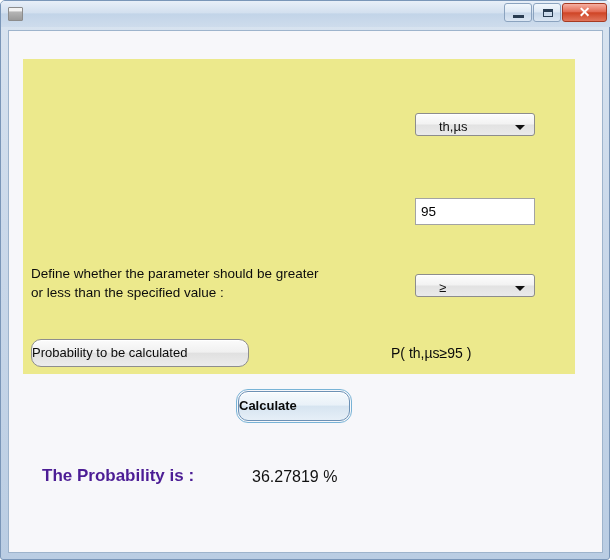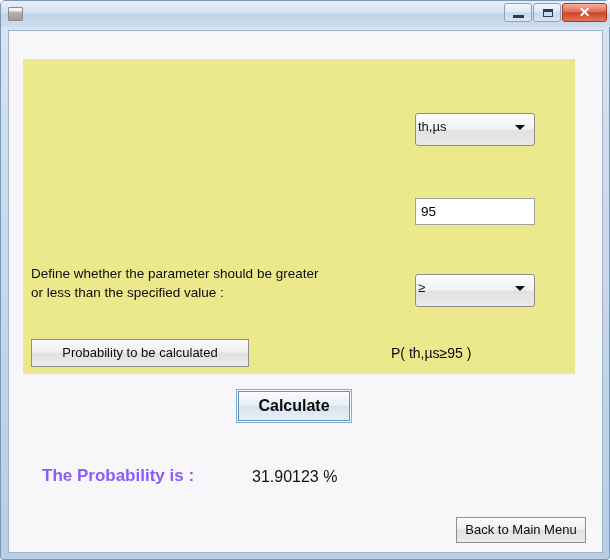--- a/index.html
+++ b/index.html
@@ -142,27 +142,27 @@
     position: absolute;
     font-size: 13.5px;
     color: #0c0c0c;
     line-height: 19px;
   }
 
   
   .combo {
     position: absolute;
     box-sizing: border-box;
-    height: 33px;
+    height: 23px;
     background: linear-gradient(to bottom, #fdfdfd 0%, #f2f2f2 48%, #e2e2e2 52%, #eaeaea 100%);
     border: 1px solid #8d8d8d;
     border-radius: 3px;
     font-size: 13px;
     color: #111111;
-    padding-left: 2px;
+    padding-left: 23px;
     line-height: 25px;
     box-shadow: inset 0 1px 0 #ffffff;
   }
   .combo .arrow {
     position: absolute;
     right: 9px;
     top: 11px;
     width: 0; height: 0;
     border-left: 5px solid transparent;
     border-right: 5px solid transparent;
@@ -182,48 +182,47 @@
     line-height: 25px;
     font-family: "Liberation Sans", sans-serif;
   }
 
   
   .btn {
     position: absolute;
     box-sizing: border-box;
     background: linear-gradient(to bottom, #fbfbfb 0%, #f0f0f0 47%, #e0e0e0 50%, #ececec 100%);
     border: 1px solid #8e8e8e;
-    border-radius: 0;
+    border-radius: 10px;
     font-size: 13px;
     color: #0a0a0a;
-    text-align: center;
     font-family: "Liberation Sans", sans-serif;
     box-shadow: inset 0 1px 0 #ffffff;
   }
   .btn.focus {
     border: 1px solid #6c91b5;
     outline: 1px solid #78b3d6;
     outline-offset: 1px;
     background: linear-gradient(to bottom, #f6fafd 0%, #e9f1f8 47%, #d6e4f0 50%, #e6eff7 100%);
     font-weight: bold;
-    font-size: 16px;
+    font-size: 13px;
   }
 
   .expr {
     position: absolute;
     font-size: 14px;
     font-weight: normal;
     color: #0a0a0a;
   }
 
   .result-label {
     position: absolute;
     font-size: 17px;
     font-weight: bold;
-    color: #8b5cf6;
+    color: #4c1d95;
   }
   .result-value {
     position: absolute;
     font-size: 16px;
     color: #111111;
   }
 </style>
 </head>
 <body>
 
@@ -262,18 +261,17 @@
       <span>≥</span>
       <span class="arrow"></span>
     </div>
 
     <div class="btn" style="left:22px; top:308px; width:218px; height:28px; line-height:26px;">Probability to be calculated</div>
     <div class="expr" style="left:382px; top:314px;">P( th,µs≥95 )</div>
 
     <div class="btn focus" style="left:229px; top:360px; width:112px; height:30px; line-height:28px;">Calculate</div>
 
     <div class="result-label" style="left:33px; top:435px;">The Probability is :</div>
-    <div class="result-value" style="left:243px; top:437px;">31.90123 %</div>
-
-    <div class="btn" style="left:447px; top:486px; width:130px; height:26px; line-height:24px;">Back to Main Menu</div>
+    <div class="result-value" style="left:243px; top:437px;">36.27819 %</div>
+
 
   </div>
 </div>
 
 </body></html>

